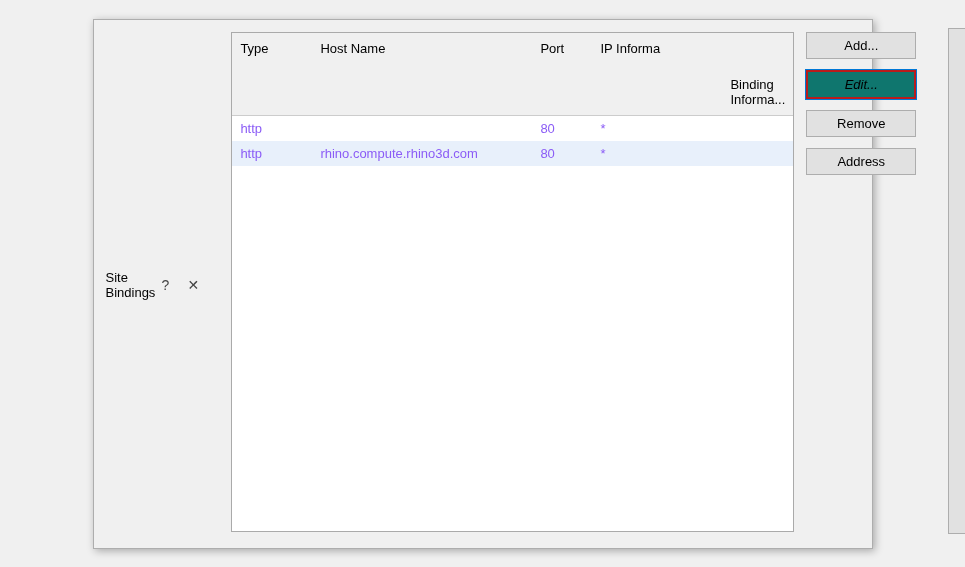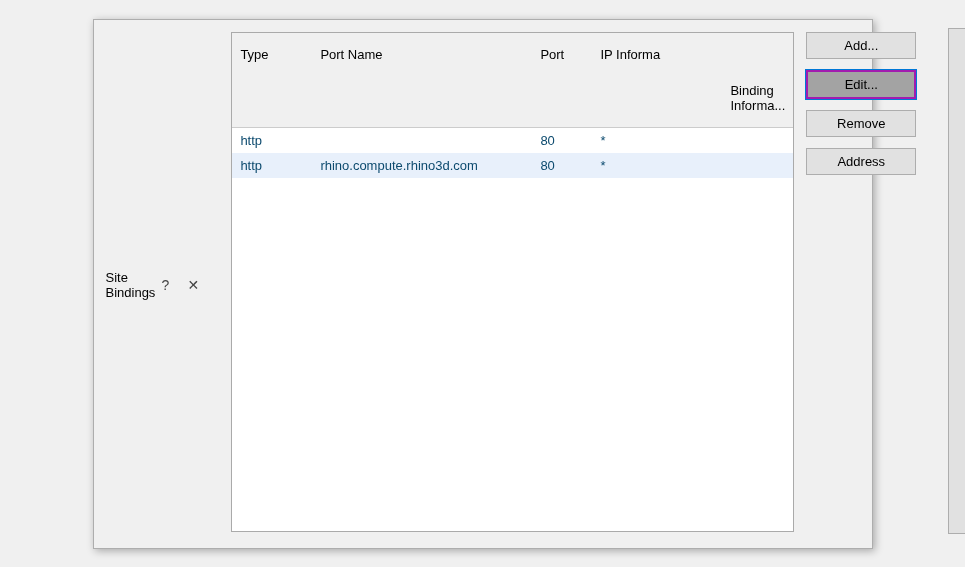--- a/index.html
+++ b/index.html
@@ -84,21 +84,21 @@
       background: #fff;
       overflow: hidden;
       display: flex;
       flex-direction: column;
     }
 
     .table-header {
       display: flex;
       background: #f0f0f0;
       border-bottom: 1px solid #ccc;
-      padding: 10px 0;
+      padding: 4px 0;
     }
 
     .th {
       padding: 4px 8px;
       font-weight: 400;
       color: #000;
       user-select: none;
     }
 
     .th-type { width: 80px; }
@@ -118,21 +118,21 @@
       padding: 2px 0;
       cursor: default;
     }
 
     .table-row:nth-child(even) {
       background: #e8f0fb;
     }
 
     .td {
       padding: 3px 8px;
-      color: #0c4a6e;
+      color: #8b5cf6;
     }
 
     .td-type { width: 80px; }
     .td-hostname { width: 220px; }
     .td-port { width: 60px; }
     .td-ipaddress { width: 130px; }
     .td-binding { flex: 1; }
 
     .buttons-section {
       display: flex;
@@ -146,23 +146,24 @@
       padding: 5px 10px;
       background: #e1e1e1;
       border: 1px solid #adadad;
       cursor: pointer;
       font-size: 13px;
       color: #000;
       text-align: center;
     }
 
     .action-btn.active {
-      background: #a3a3a3;
-      border: 2px solid #a21caf;
+      background: #0f766e;
+      border: 2px solid #b91c1c;
       outline: 1px solid #0078d7;
+      font-style: italic;
     }
 
     .spacer {
       flex: 1;
     }
 
     .dialog-footer {
       display: flex;
       justify-content: flex-end;
       padding: 8px 16px 14px 16px;
@@ -191,21 +192,21 @@
       <button class="title-btn">?</button>
       <button class="title-btn">✕</button>
     </div>
   </div>
 
   <div class="dialog-content">
 
     <div class="table-section">
       <div class="table-header">
         <div class="th th-type">Type</div>
-        <div class="th th-hostname">Port Name</div>
+        <div class="th th-hostname">Host Name</div>
         <div class="th th-port">Port</div>
         <div class="th th-ipaddress">IP Informa</div>
         <div class="th th-binding">Binding Informa...</div>
       </div>
       <div class="table-body">
 
         <div class="table-row">
           <div class="td td-type">http</div>
           <div class="td td-hostname"></div>
           <div class="td td-port">80</div>

